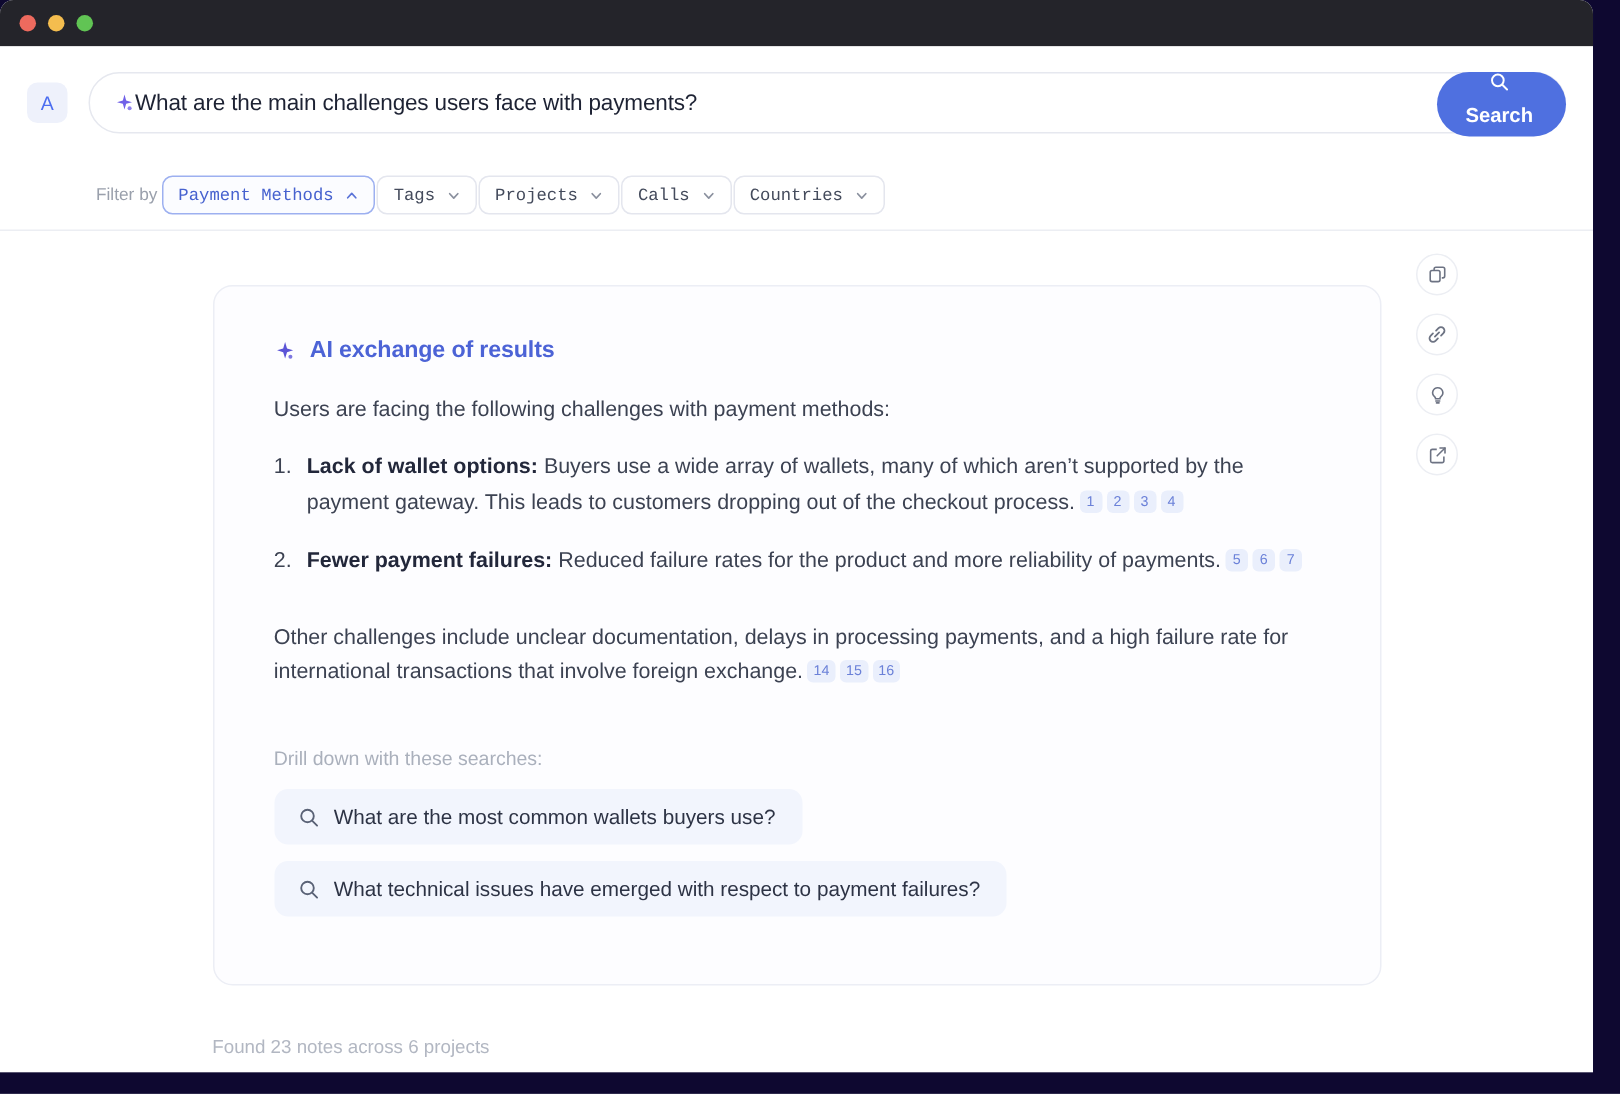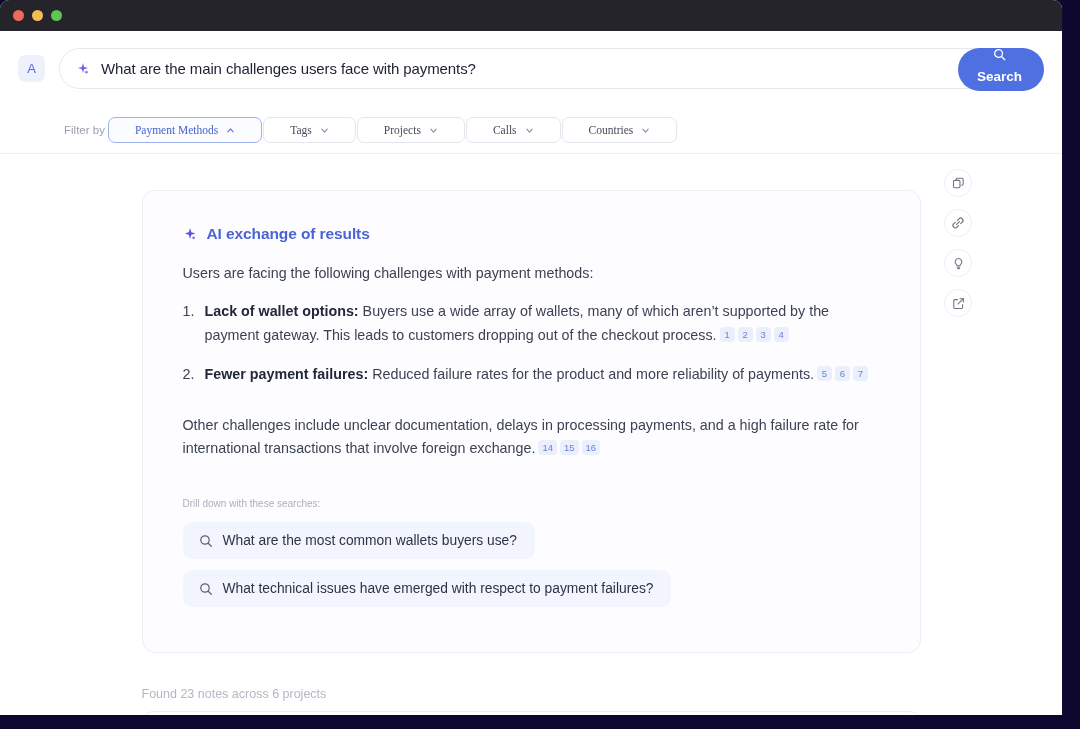--- a/index.html
+++ b/index.html
@@ -76,21 +76,20 @@
   .searchbar {
     position: relative;
     flex: 1;
     height: 41px;
     background: #fff;
     border: 1px solid #e6e8ef;
     border-radius: 21px;
     display: flex;
     align-items: center;
     padding: 0 16px;
-    gap: 11px;
   }
   .sparkle { flex: 0 0 14px; line-height: 0; }
   .search-value {
     font-size: 15px;
     color: #1d2233;
     letter-spacing: -.1px;
     white-space: nowrap;
     overflow: hidden;
   }
   .searchbtn {
@@ -124,26 +123,26 @@
     font-size: 11.5px;
     color: #9aa0ac;
     margin-right: 2px;
   }
   .chip {
     height: 26px;
     border: 1px solid #e4e6ee;
     border-radius: 7px;
     background: #fff;
     color: #444b5c;
-    font-family: Liberation Serif, serif;
+    font-family: Liberation Mono, monospace;
     font-size: 11.5px;
     display: inline-flex;
     align-items: center;
     gap: 8px;
-    padding: 0 26px;
+    padding: 0 10px;
     cursor: pointer;
     white-space: nowrap;
   }
   .chip.active {
     border-color: #9db0f0;
     color: #4762cf;
     background: #fbfcff;
   }
   .chev { line-height: 0; display: block; }
 
@@ -229,21 +228,21 @@
     background: #eaeffc;
     color: #6b81d8;
     font-size: 9.5px;
     line-height: 13px;
     text-align: center;
     vertical-align: 2px;
     cursor: pointer;
   }
 
   .drill-label {
-    font-size: 10px;
+    font-size: 13px;
     color: #aab0bc;
     margin-bottom: 13px;
   }
   .suggest {
     display: inline-flex;
     align-items: center;
     gap: 10px;
     background: #f2f5fd;
     border: none;
     border-radius: 9px;

